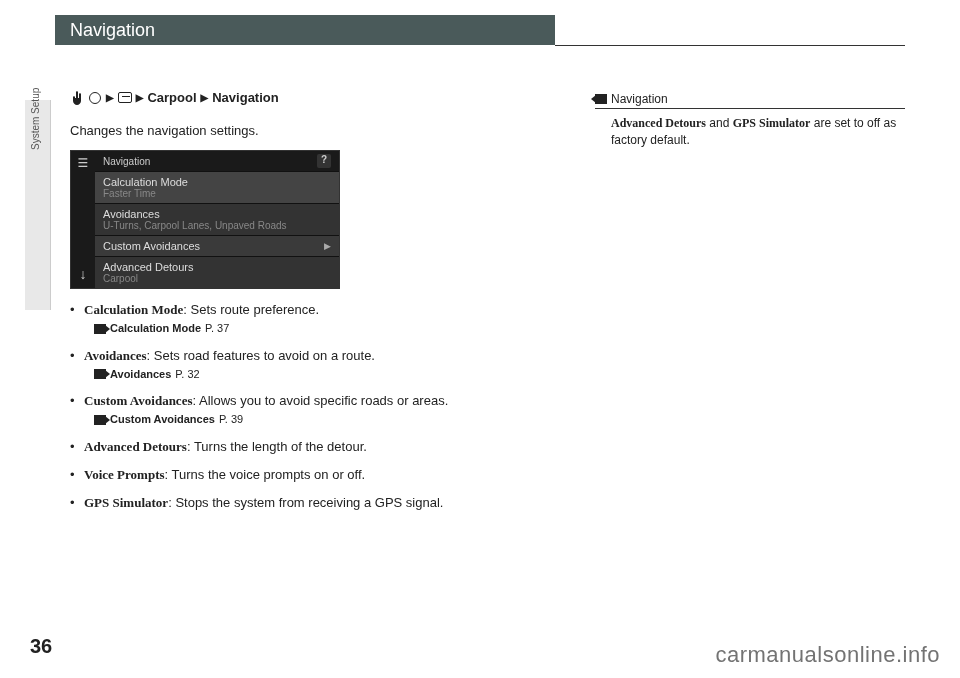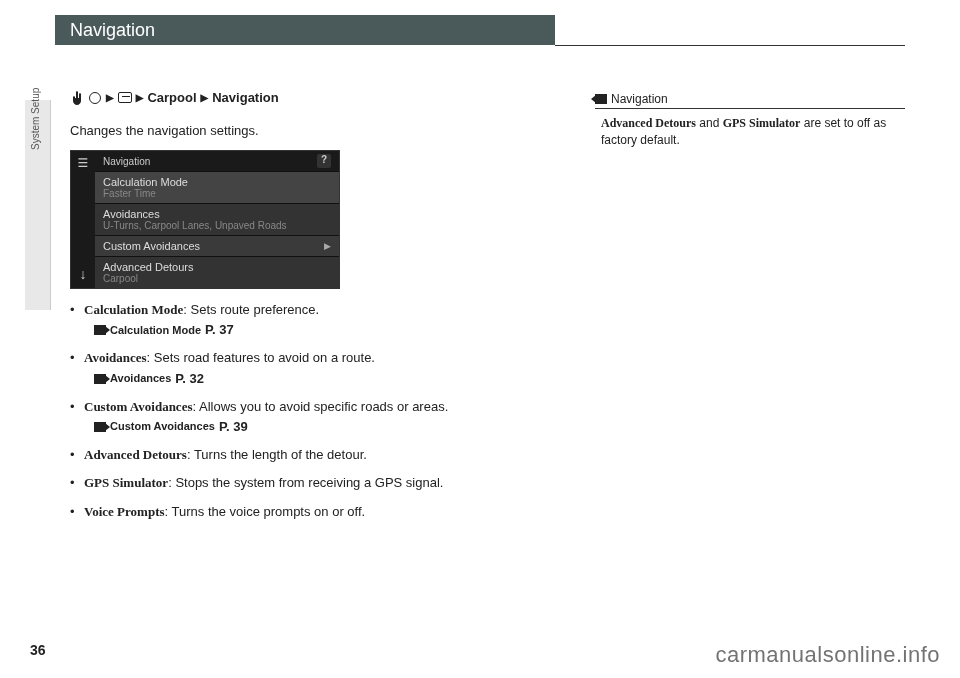--- a/index.html
+++ b/index.html
@@ -185,21 +185,21 @@
     }
     .ref-icon::after {
       content: "";
       position: absolute;
       right: -4px;
       top: 1px;
       border-left: 5px solid #222;
       border-top: 4px solid transparent;
       border-bottom: 4px solid transparent;
     }
-    .ref-page { font-weight: 700; font-size: 13px; }
+    .ref-page { font-weight: 400; font-size: 11px; }
     .side-note {
       position: absolute;
       top: 92px;
       left: 595px;
       width: 310px;
       font-size: 12px;
     }
     .side-note-header {
       display: flex;
       align-items: center;
@@ -218,27 +218,27 @@
     }
     .side-note-icon::before {
       content: "";
       position: absolute;
       left: -4px;
       top: 1px;
       border-right: 5px solid #222;
       border-top: 4px solid transparent;
       border-bottom: 4px solid transparent;
     }
-    .side-note-body { line-height: 1.4; padding-left: 6px; }
+    .side-note-body { line-height: 1.4; padding-left: 6px; margin-left: 10px; }
     .bold-serif { font-weight: 600; font-family: Georgia, serif; }
     .page-num {
       position: absolute;
       bottom: 20px;
       left: 30px;
-      font-size: 14px;
+      font-size: 20px;
       font-weight: 600;
     }
     .watermark {
       position: absolute;
       bottom: 10px;
       right: 20px;
       font-size: 22px;
       color: #737373;
       font-weight: 300;
       letter-spacing: 0.5px;
@@ -331,24 +331,24 @@
       <div class="ref">
         <span class="ref-icon"></span>
         <span>Custom Avoidances</span>
         <span class="ref-page">P. 39</span>
       </div>
     </li>
     <li>
       <span class="opt-name">Advanced Detours</span><span>: Turns the length of the detour.</span>
     </li>
     <li>
+      <span class="opt-name">Voice Prompts</span><span>: Turns the voice prompts on or off.</span>
+    </li>
+    <li>
       <span class="opt-name">GPS Simulator</span><span>: Stops the system from receiving a GPS signal.</span>
-    </li>
-    <li>
-      <span class="opt-name">Voice Prompts</span><span>: Turns the voice prompts on or off.</span>
     </li>
   </ul>
 </div>
 
 <div class="side-note">
   <div class="side-note-header">
     <span class="side-note-icon"></span>
     <span>Navigation</span>
   </div>
   <div class="side-note-body">

